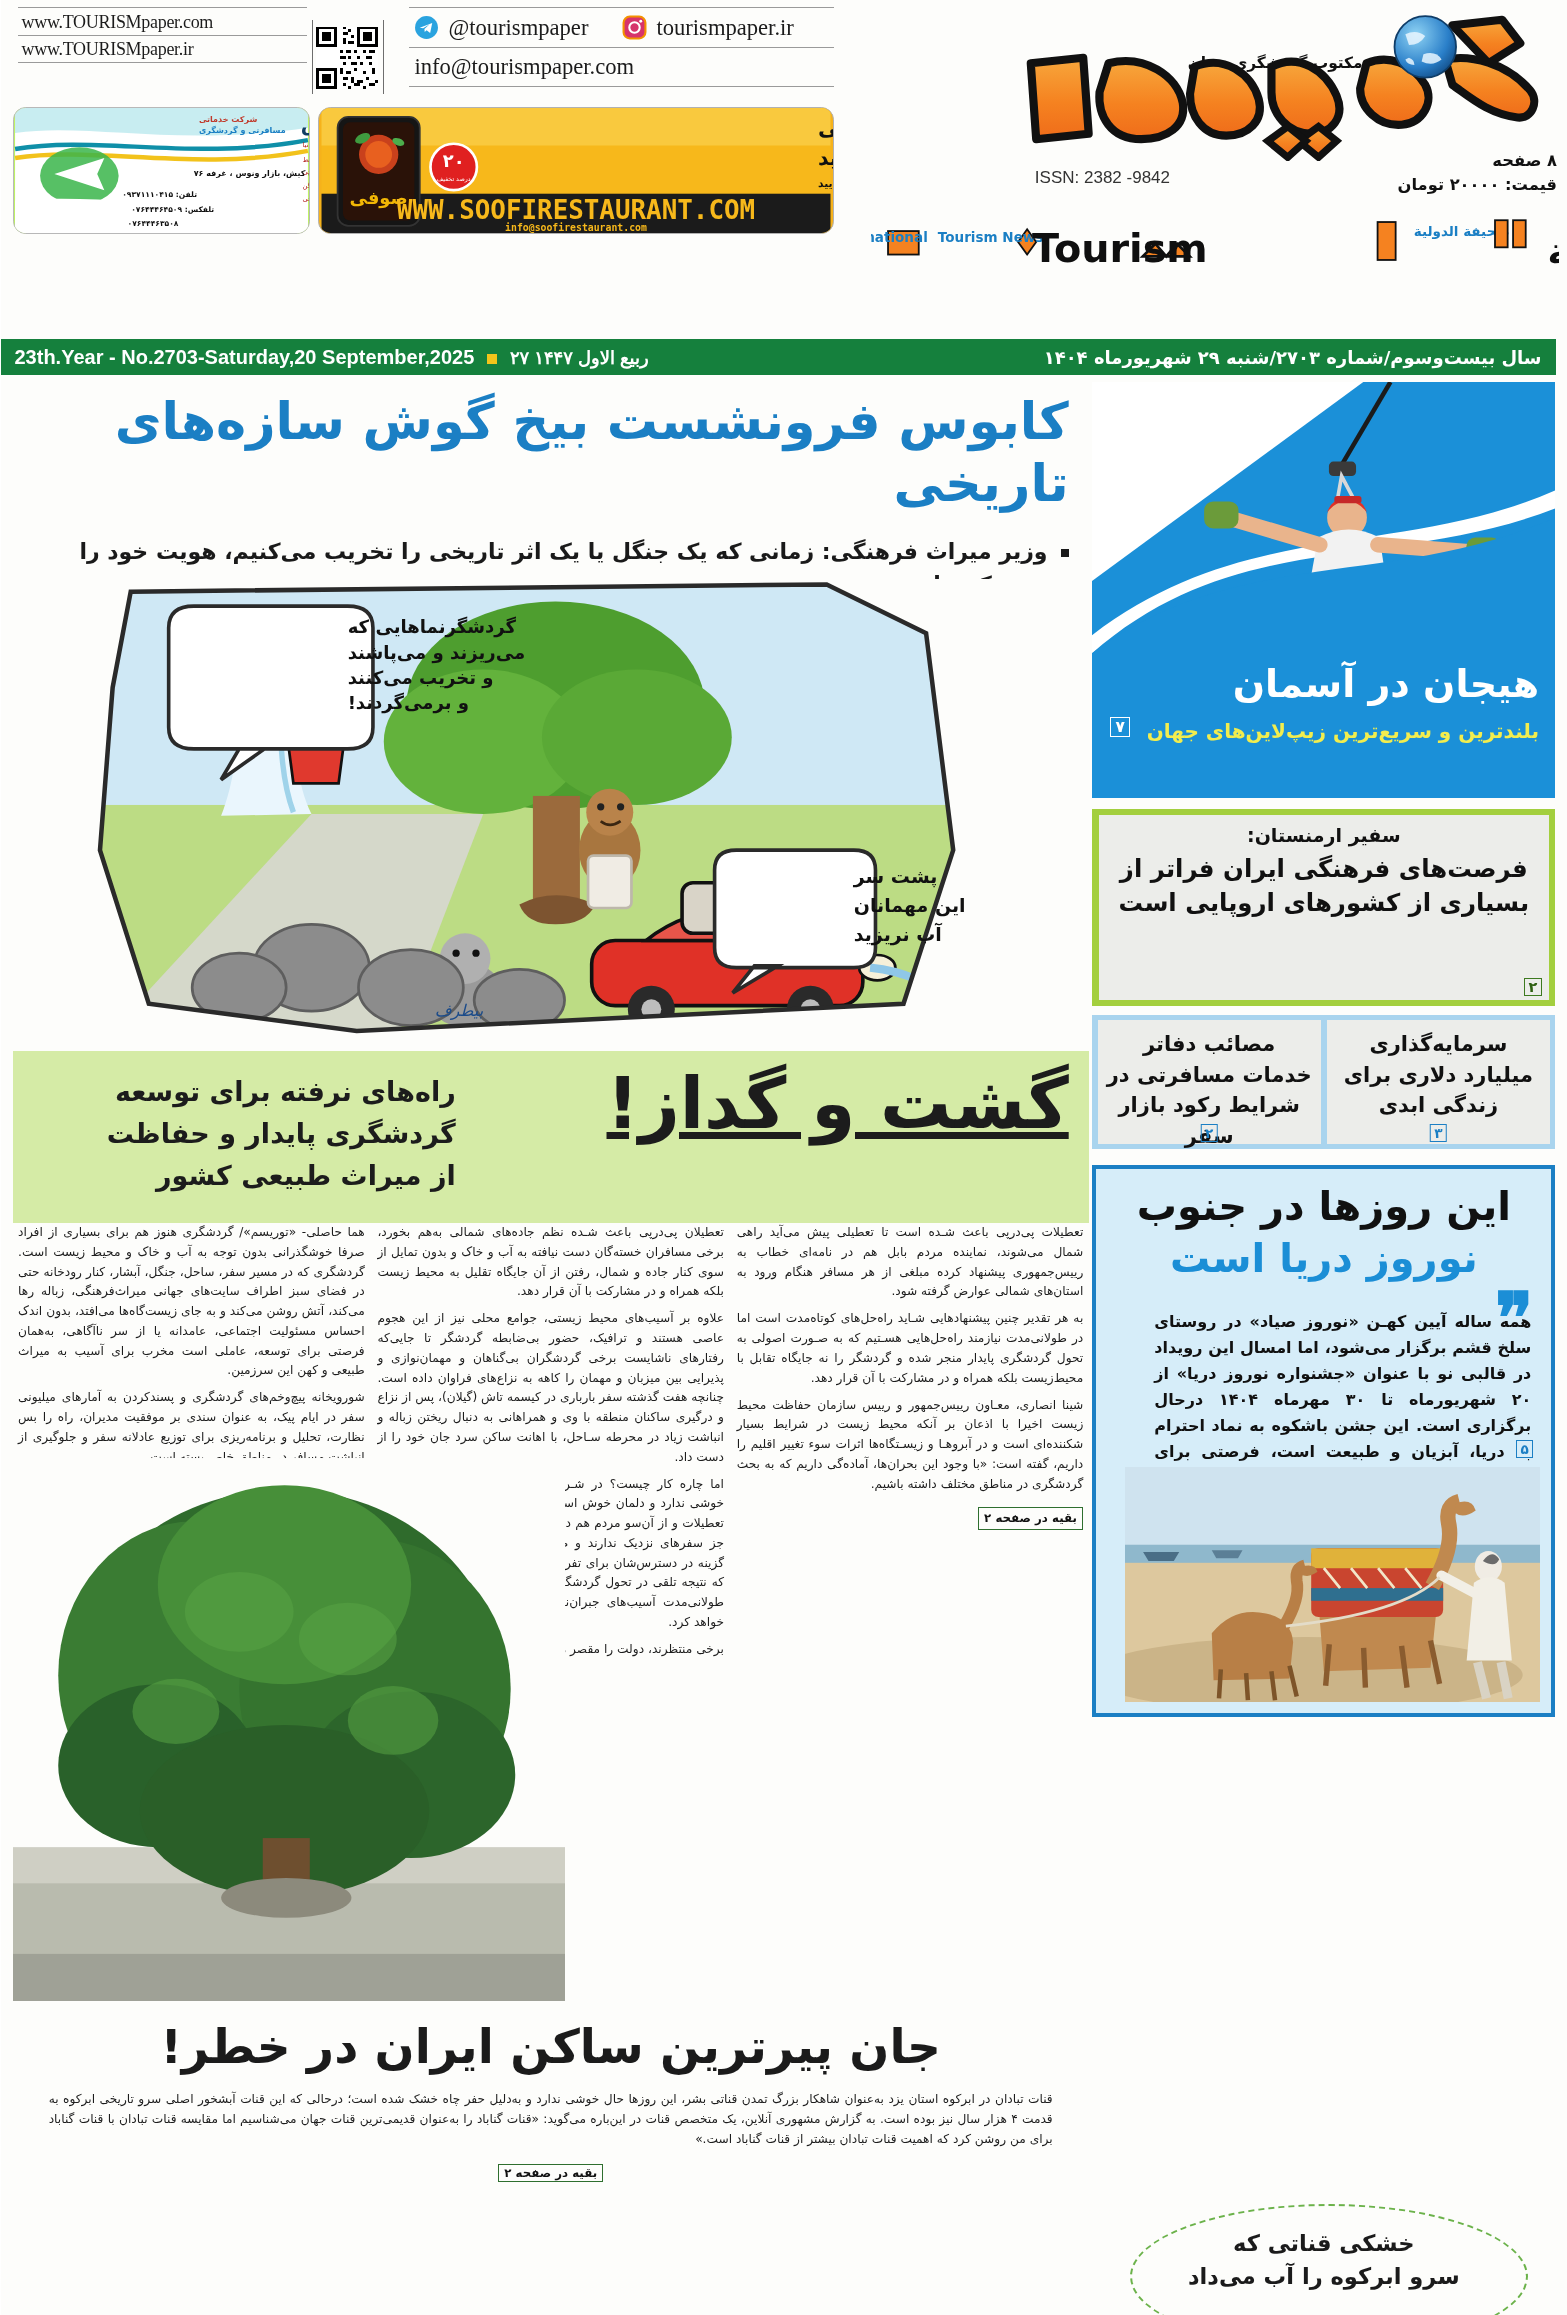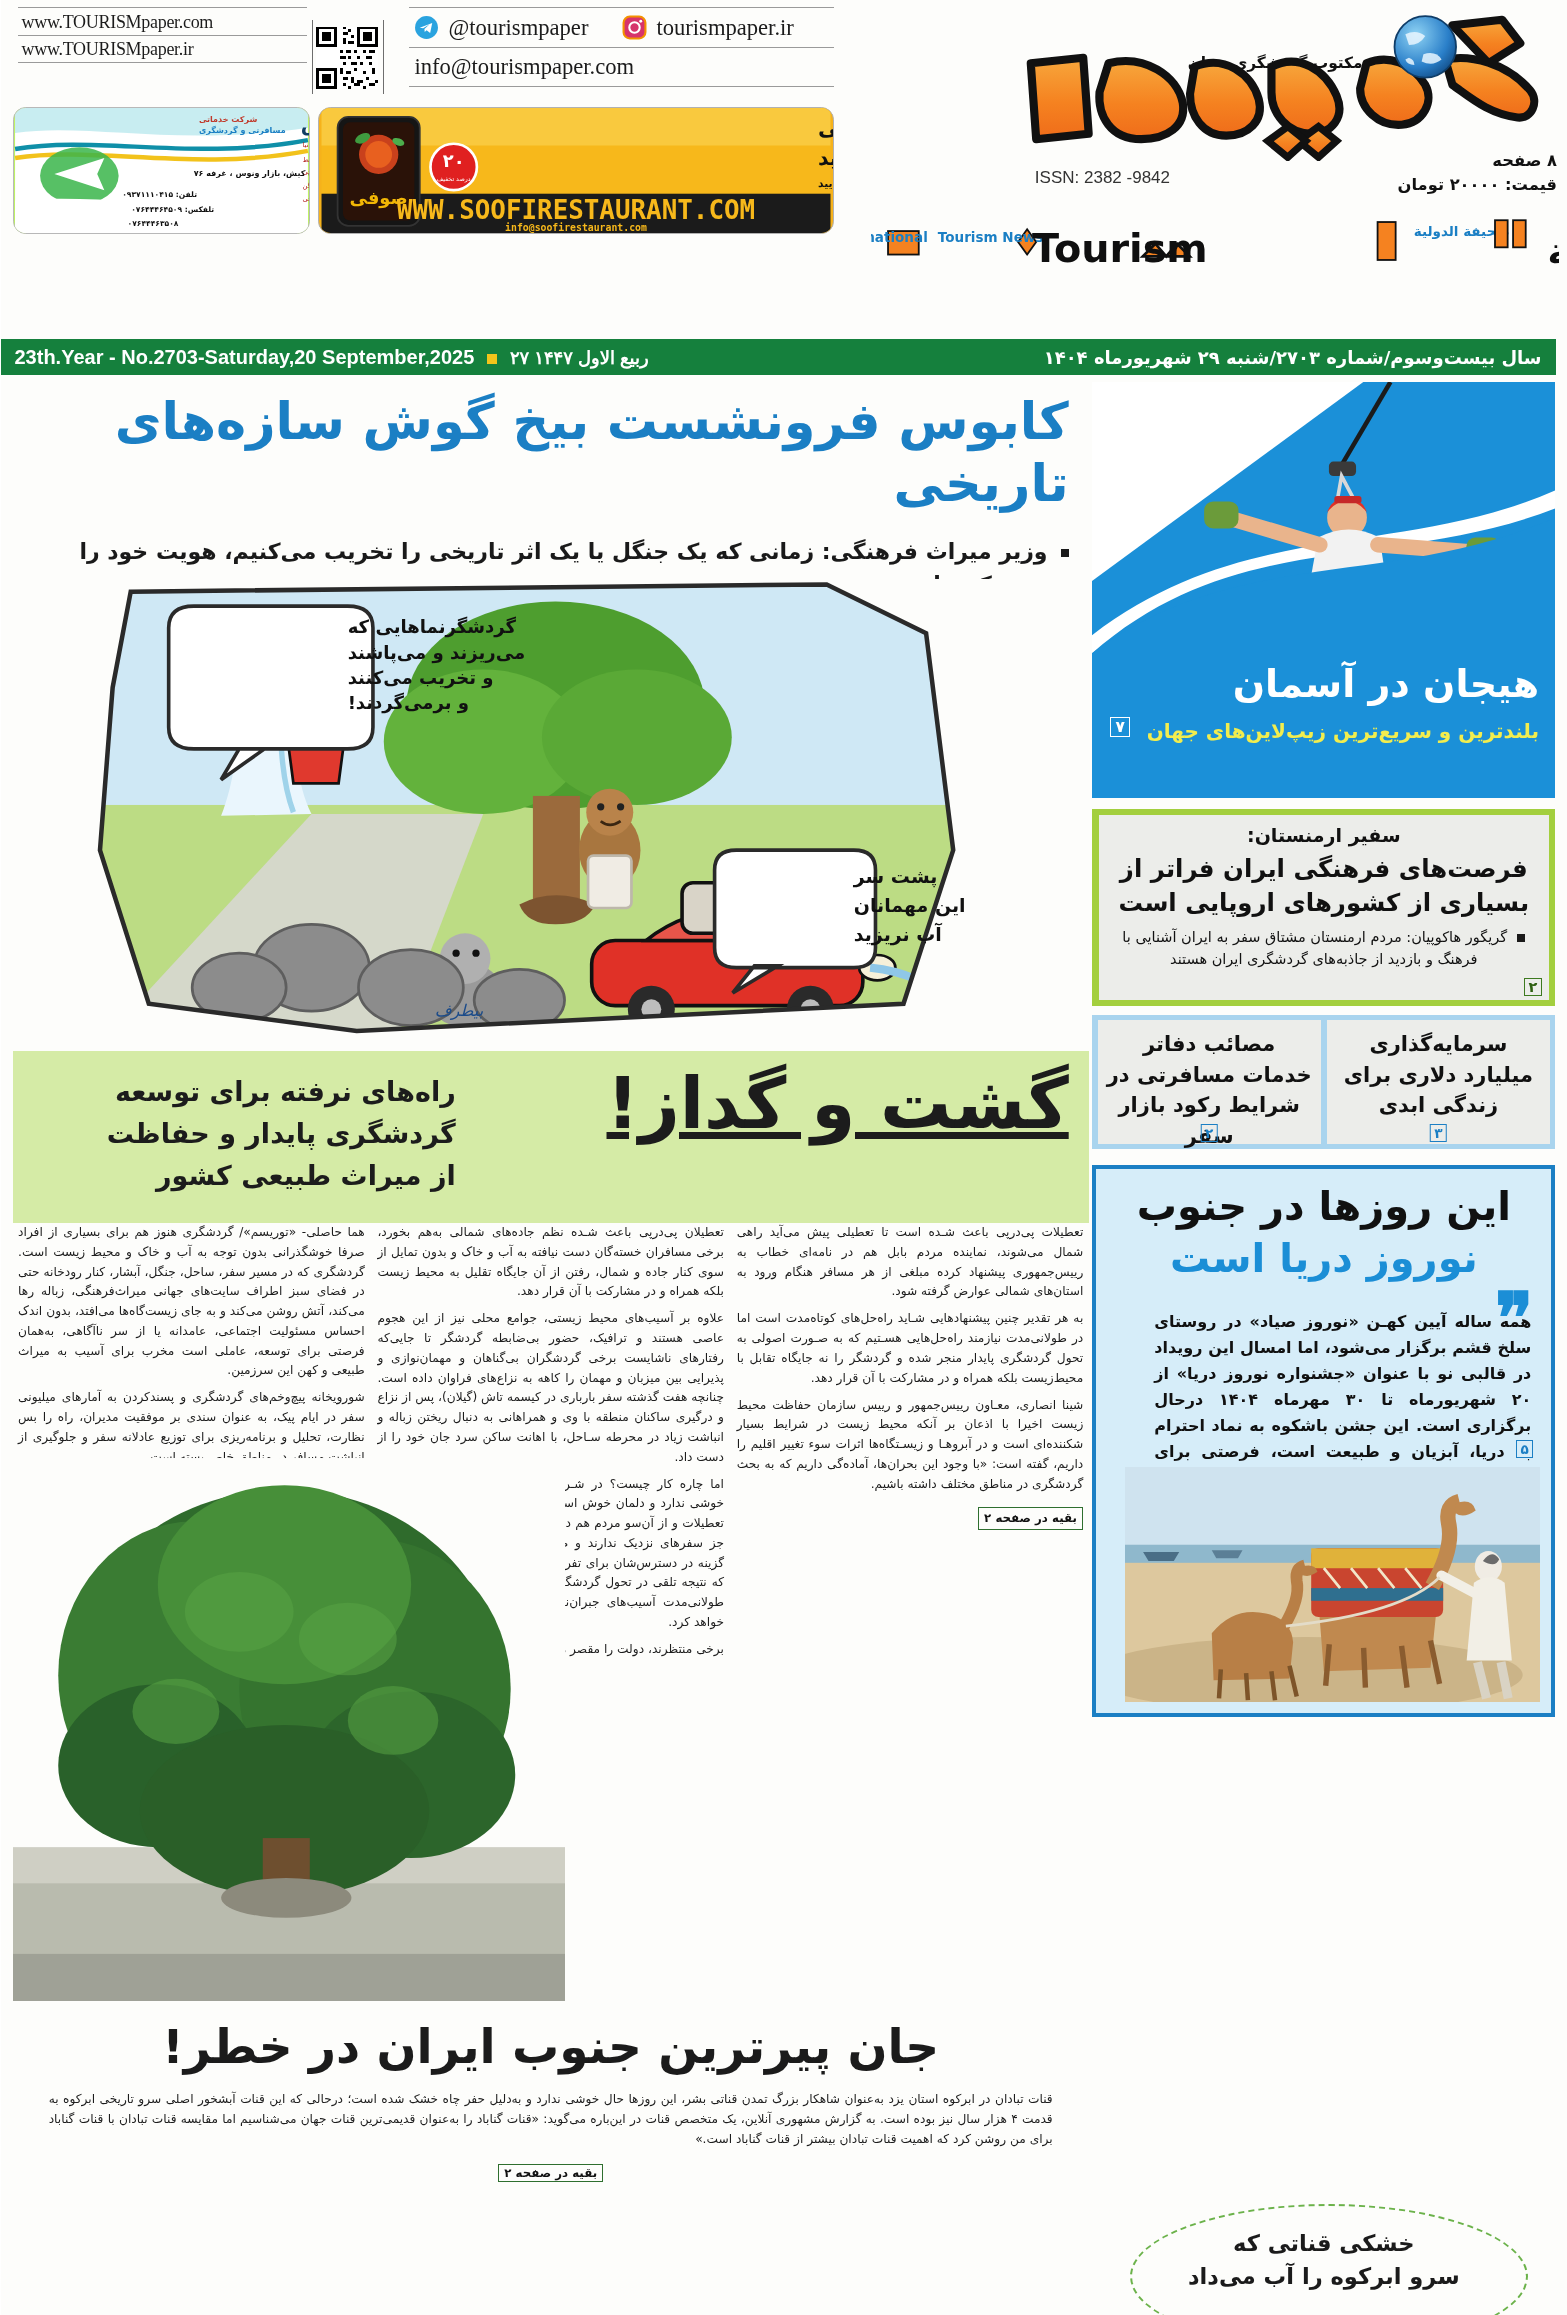--- a/index.html
+++ b/index.html
@@ -515,21 +515,21 @@
             <ellipse cx="180" cy="280" rx="48" ry="36"></ellipse>
             <ellipse cx="420" cy="290" rx="50" ry="38"></ellipse>
           </g>
           <rect x="276" y="420" width="52" height="70" fill="#6e4f2f"></rect>
           <ellipse cx="302" cy="486" rx="72" ry="22" fill="#8c8a7c"></ellipse>
           <rect x="0" y="548" width="610" height="52" fill="#9fa196"></rect>
         </svg>
       </div>
 
       <div class="bottom-head">
-        <div class="bh-title">جان پیرترین جنوب ایران در خطر!</div>
+        <div class="bh-title">جان پیرترین ساکن ایران در خطر!</div>
         <div class="bh-body">قنات تبادان در ابرکوه استان یزد به‌عنوان شاهکار بزرگ تمدن قناتی بشر، این روزها حال خوشی ندارد و به‌دلیل حفر چاه خشک شده است؛ درحالی که این قنات آبشخور اصلی سرو تاریخی ابرکوه به قدمت ۴ هزار سال نیز بوده است. به گزارش مشهوری آنلاین، یک متخصص قنات در این‌باره می‌گوید: «قنات گناباد را به‌عنوان قدیمی‌ترین قنات جهان می‌شناسیم اما مقایسه قنات تبادان با قنات گناباد برای من روشن کرد که اهمیت قنات تبادان بیشتر از قنات گناباد است.»</div>
         <div style="text-align:center;margin-top:9px">
           <span class="contlink">بقیه در صفحه ۲</span>
         </div>
       </div>
     </div>
 
     <div class="right-col">
 
       <div class="zipbox">
@@ -562,24 +562,20 @@
         </svg>
         <div class="zip-title">هیجان در آسمان</div>
         <div class="zip-sub">بلندترین و سریع‌ترین زیپ‌لاین‌های جهان</div>
         <div class="zip-chip">۷</div>
       </div>
 
       <div class="arm-box">
         <div class="arm-inner">
           <div class="arm-kicker">سفیر ارمنستان:</div>
           <div class="arm-title">فرصت‌های فرهنگی ایران فراتر از بسیاری از کشورهای اروپایی است</div>
-          <div class="arm-bullets">
-            <span class="sq-marker"></span>
-            <span>گریگور هاکوپیان: مردم ارمنستان مشتاق سفر به ایران آشنایی با فرهنگ و بازدید از جاذبه‌های گردشگری ایران هستند</span>
-          </div>
           <span class="arm-chip">۲</span>
         </div>
       </div>
 
       <div class="twin-wrap">
         <div class="twin">
           <div class="twin-t">مصائب دفاتر خدمات مسافرتی در شرایط رکود بازار سفر</div>
           <span class="twin-chip">۲</span>
         </div>
         <div class="twin">

